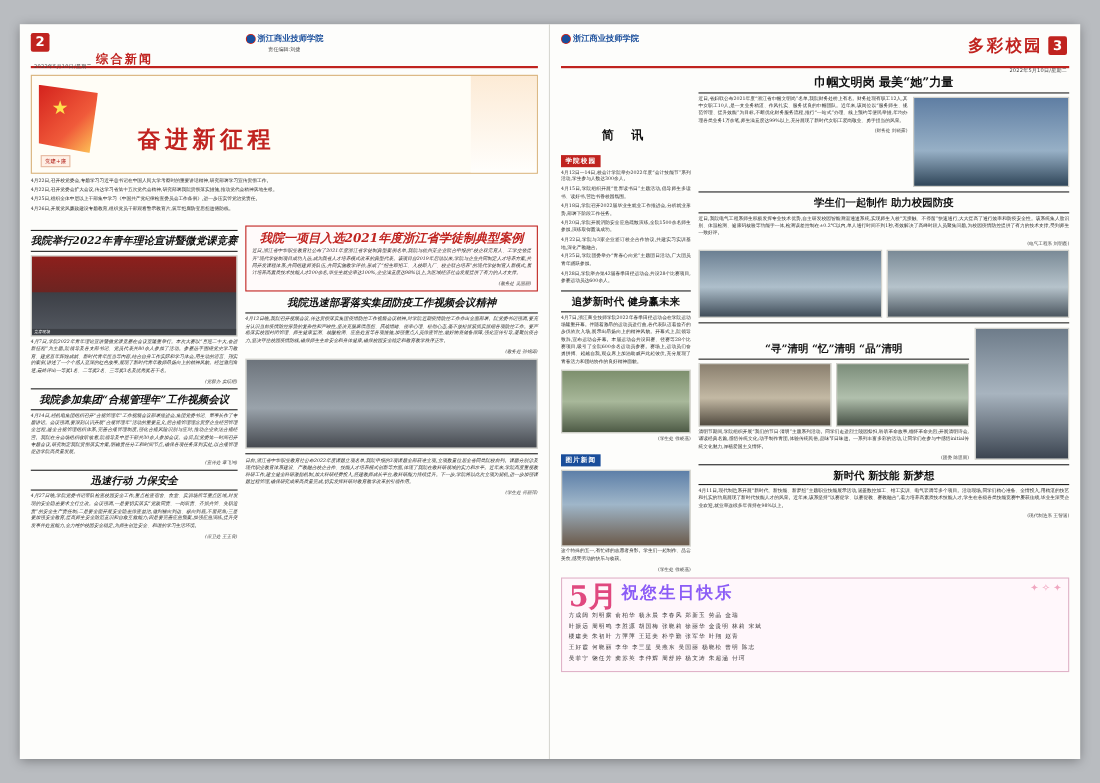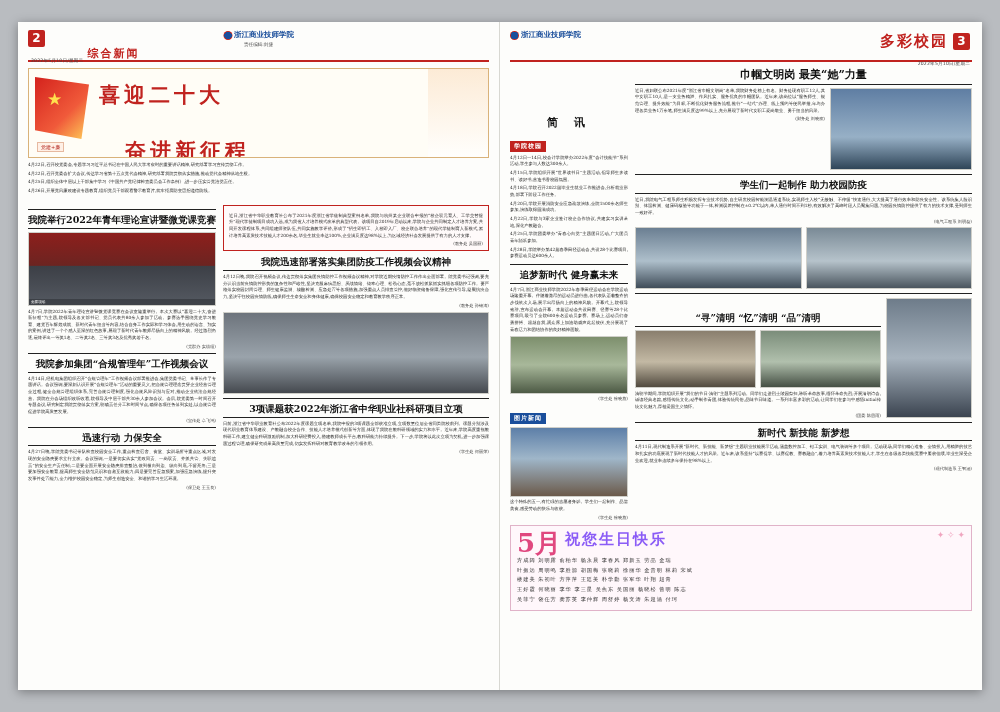--- a/index.html
+++ b/index.html
@@ -100,21 +100,21 @@
   }
   .banner .star{
     position:absolute;left:18px;top:22px;color:#ffe14d;font-size:17px;line-height:1;
   }
   .banner .txt1,.banner .txt2{
     position:absolute;color:#c0231f;font-weight:bold;
     font-family:"DejaVu Serif","Liberation Serif",serif;
     letter-spacing:4px;
   }
   .banner .txt1{left:70px;top:12px;font-size:21px;}
-  .banner .txt2{left:96px;top:44px;font-size:21px;margin-top:24px;}
+  .banner .txt2{left:96px;top:44px;font-size:21px;}
   .banner .sub{
     position:absolute;left:8px;bottom:5px;font-size:5px;color:#b3261e;
     background:#fff0e6;padding:1px 3px;border:1px solid #e6b9a0;
   }
   .banner .ribbon{
     position:absolute;right:0;top:0;width:60px;height:100%;
     background:linear-gradient(180deg,#fbe3c8,#fff);
     opacity:.7;
   }
 
@@ -178,33 +178,32 @@
           <span>浙江商业技师学院</span>
         </div>
         <div class="mast-editor">责任编辑:刘捷</div>
       </div>
     </div>
 
     <div class="banner">
       <div class="ribbon"></div>
       <div class="flag"></div>
       <div class="star">★</div>
-      <div class="txt1">喜迎二十大</div>
       <div class="txt2">奋进新征程</div>
       <div class="sub">党建+廉</div>
     </div>
 
     <div style="padding:4px 10px 0 10px;">
       <div class="body">4月22日,召开校党委会,专题学习习近平总书记在中国人民大学考察时的重要讲话精神,研究部署学习宣传贯彻工作。</div>
       <div class="body" style="margin-top:2px;">4月22日,召开党委会扩大会议,传达学习省第十五次党代会精神,研究部署我院贯彻落实措施,推动党代会精神落地生根。</div>
       <div class="body" style="margin-top:2px;">4月25日,组织全体中层以上干部集中学习《中国共产党纪律检查委员会工作条例》,进一步压实管党治党责任。</div>
       <div class="body" style="margin-top:2px;">4月26日,开展党风廉政建设专题教育,组织党员干部观看警示教育片,筑牢拒腐防变思想道德防线。</div>
     </div>
 
-    <div class="cols" style="margin-top:4px;align-items:flex-start;">
+    <div class="cols" style="margin-top:4px;align-items:flex-start;font-style:italic;">
 
       <div class="col" style="flex:0 0 188px;">
 
         <div class="rule"></div>
         <div class="hl med title-ul">我院举行2022年青年理论宣讲暨微党课竞赛</div>
         <div class="photo" style="height:74px;background:linear-gradient(180deg,#8d1f1c 0%,#6c2421 45%,#3c3f46 46%,#555a62 100%);">
           <div class="cap">竞赛现场</div>
         </div>
         <div class="body" style="margin-top:3px;">
           <span>4月7日,</span><span>学院2022年青年理论宣讲暨微党课竞赛在会议室隆重举行。本次大赛以“喜迎二十大,奋进新征程”为主题,院领导及各支部书记、党员代表共80余人参加了活动。参赛选手围绕党史学习教育、建党百年辉煌成就、新时代青年担当等内容,结合自身工作实际和学习体会,用生动的语言、翔实的案例,讲述了一个个感人至深的红色故事,展现了新时代青年教师昂扬向上的精神风貌。经过激烈角逐,最终评出一等奖1名、二等奖2名、三等奖3名及优秀奖若干名。</span>
@@ -221,36 +220,36 @@
         <div class="rule"></div>
         <div class="hl med title-ul">迅速行动 力保安全</div>
         <div class="body">
           <span>4月27日晚,</span><span>学院党委书记带队检查校园安全工作,重点检查宿舍、食堂、实训场所等重点区域,对发现的安全隐患要求立行立改。会议强调,一是要切实落实“党政同责、一岗双责、齐抓共管、失职追责”的安全生产责任制;二是要全面开展安全隐患排查整治,做到横向到边、纵向到底,不留死角;三是要加强安全教育,提高师生安全防范意识和自救互救能力;四是要完善应急预案,加强应急演练,提升突发事件处置能力,全力维护校园安全稳定,为师生创造安全、和谐的学习生活环境。</span>
         </div>
         <div class="byline">(保卫处 王玉良)</div>
       </div>
 
       <div class="col">
         <div class="redbox">
+          <div class="hl big">我院一项目入选2021年度浙江省学徒制典型案例</div>
           <div class="body" style="margin-top:3px;">
             <span>近日,</span><span>浙江省中华职业教育社公布了2021年度浙江省学徒制典型案例名单,我院与杭州某企业联合申报的“校企双元育人、工学交替提升”现代学徒制项目成功入选,成为我省人才培养模式改革的典型代表。该项目自2019年启动以来,学院与企业共同制定人才培养方案,共同开发课程体系,共同组建师资队伍,共同实施教学评价,形成了“招生即招工、入校即入厂、校企联合培养”的现代学徒制育人新模式,累计培养高素质技术技能人才200余名,毕业生就业率达100%,企业满意度达98%以上,为区域经济社会发展提供了有力的人才支撑。</span>
           </div>
           <div class="byline">(教务处 吴国丽)</div>
         </div>
 
         <div class="hl med title-ul" style="margin-top:5px;">我院迅速部署落实集团防疫工作视频会议精神</div>
         <div class="body">
           <span>4月12日晚,</span><span>我院召开视频会议,传达贯彻落实集团疫情防控工作视频会议精神,对学院近期疫情防控工作作出全面部署。院党委书记强调,要充分认识当前疫情防控形势的复杂性和严峻性,坚决克服麻痹思想、厌战情绪、侥幸心理、松劲心态,毫不放松抓紧抓实抓细各项防控工作。要严格落实校园封闭管理、师生健康监测、核酸检测、应急处置等各项措施,加强重点人员排查管控,做好物资储备保障,强化宣传引导,凝聚抗疫合力,坚决守住校园疫情防线,确保师生生命安全和身体健康,确保校园安全稳定和教育教学秩序正常。</span>
         </div>
         <div class="byline">(教务处 孙锦涛)</div>
 
         <div class="photo" style="height:82px;margin-top:4px;background:linear-gradient(180deg,#6d747c 0%,#9aa3ab 55%,#45494f 100%);"></div>
 
         <div class="rule"></div>
-        <div class="hl med title-ul">3项课题获2022年浙江省中华职业社科研项目立项</div>
         <div class="body">
           <span>日前,</span><span>浙江省中华职业教育社公布2022年度课题立项名单,我院申报的3项课题全部获准立项,立项数量位居全省同类院校前列。课题分别涉及现代职业教育体系建设、产教融合校企合作、技能人才培养模式创新等方面,体现了我院在教科研领域的实力和水平。近年来,学院高度重视教科研工作,建立健全科研激励机制,加大科研经费投入,搭建教师成长平台,教科研能力持续提升。下一步,学院将以此次立项为契机,进一步加强课题过程管理,确保研究成果高质量完成,切实发挥科研对教育教学改革的引领作用。</span>
         </div>
         <div class="byline">(学生处 何丽萍)</div>
       </div>
     </div>
   </div>
 
   <div class="page">
 

